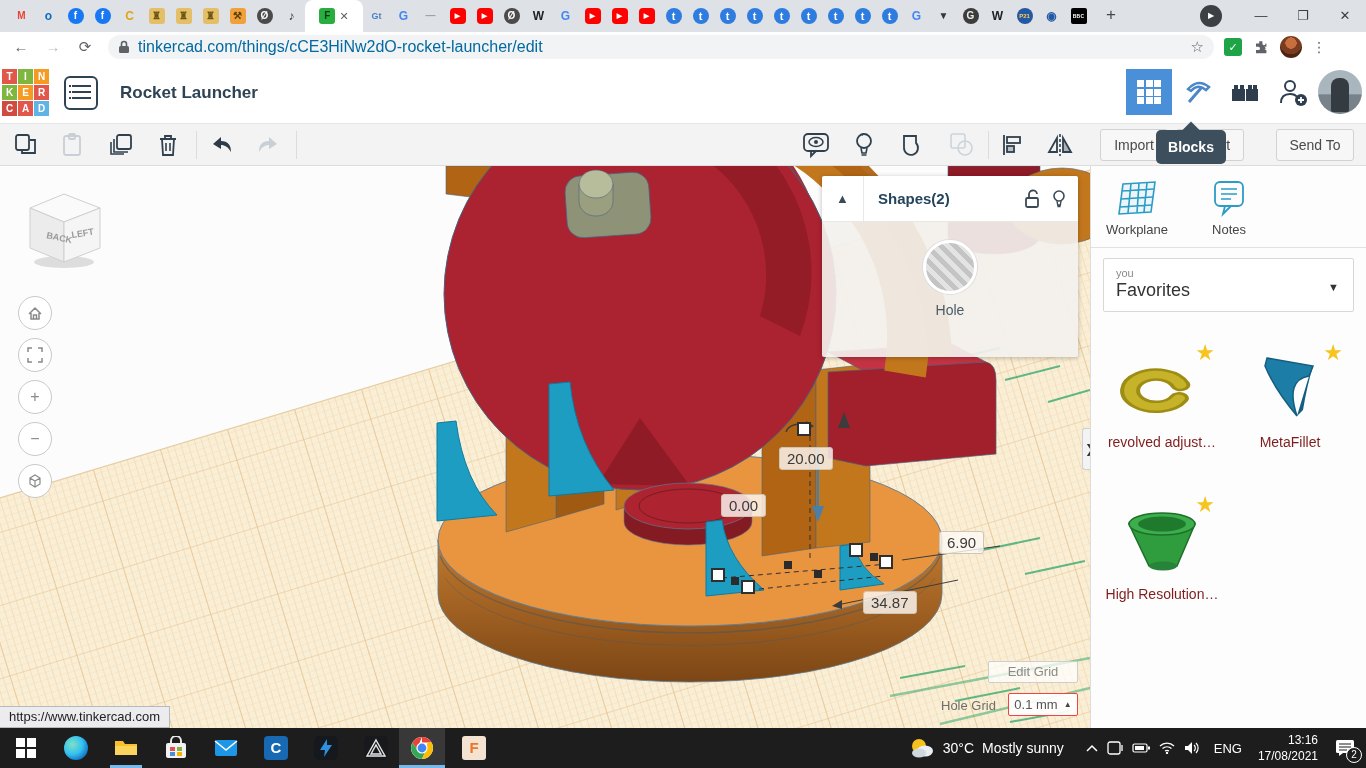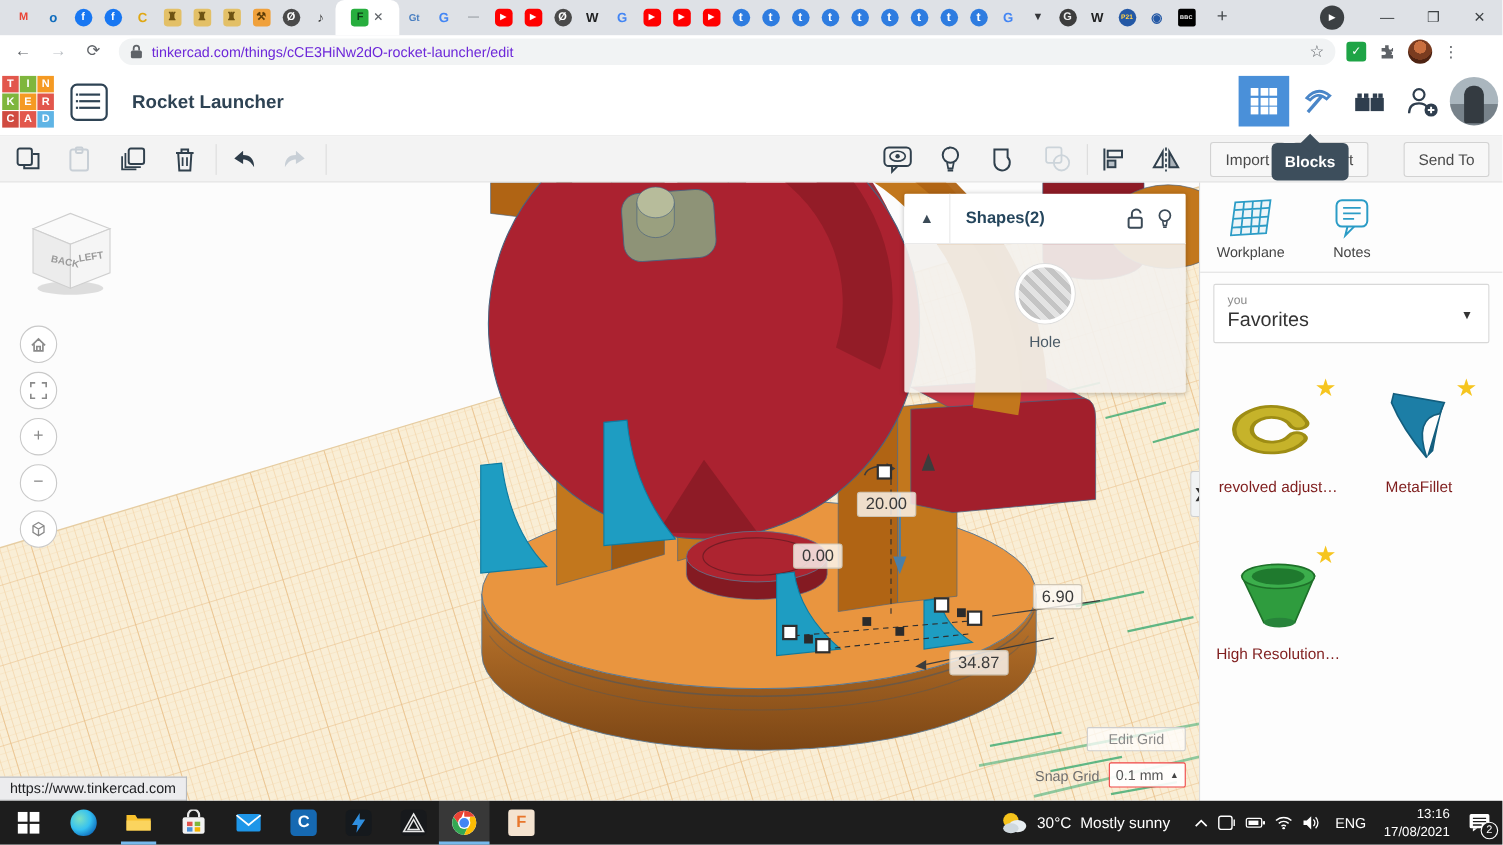--- a/index.html
+++ b/index.html
@@ -15,21 +15,21 @@
   .tab .tclose { color:#5f6368; font-size:11px; line-height:11px; cursor:pointer; }
   .tab .tclose:empty { display:none; }
   .newtab { width:26px; height:26px; margin:0 4px 3px 6px; border-radius:50%; color:#45494d; font-size:17px; line-height:24px; text-align:center; }
   .tabstrip-right { position:absolute; right:0; top:0; height:32px; display:flex; align-items:center; }
   .mediabtn { width:22px; height:22px; border-radius:50%; background:#3c4043; color:#fff; font-size:8px; line-height:22px; text-align:center; margin-right:18px; }
   .winctl { width:42px; height:30px; text-align:center; color:#3c4043; font-size:13px; line-height:30px; }
 
   .urlbar { height:30px; background:#fff; display:flex; align-items:center; padding:0 8px; }
   .navbtn { width:26px; height:26px; text-align:center; line-height:26px; color:#5f6368; font-size:15px; margin-right:6px; }
   .omnibox { flex:0 0 auto; width:1106px; height:24px; background:#f1f3f4; border-radius:12px; display:flex; align-items:center; padding:0 10px; margin-left:4px; }
-  .omnibox .url { flex:1; font-size:13px; color:#6d28d9; margin-left:8px; white-space:nowrap; }
+  .omnibox .url { flex:1; font-size:16px; color:#0369a1; margin-left:8px; white-space:nowrap; }
   .ext-green { width:18px; height:18px; background:#1ea446; border-radius:3px; color:#fff; font-size:11px; line-height:18px; text-align:center; margin-left:10px; }
   .avatar-sm { width:22px; height:22px; border-radius:50%; margin-left:10px;
      background:radial-gradient(circle at 50% 32%, #c96f3f 0 30%, #7a3c20 31% 60%, #4e2312 61%); }
   .kebab { color:#5f6368; font-size:14px; margin-left:10px; letter-spacing:1px; }
 
   
   .tc-header { height:62px; background:#fff; border-bottom:1px solid #e7e7e7; display:flex; align-items:center; position:relative; }
   .tc-logo { width:48px; height:48px; margin-left:2px; display:grid; grid-template-columns:repeat(3,15px); grid-template-rows:repeat(3,15px); gap:1px; }
   .tc-logo span { color:#fff; font:700 10px/15px "Liberation Sans",sans-serif; text-align:center; }
   .listbtn { width:34px; height:34px; border:2px solid #2e4354; border-radius:6px; margin-left:14px; position:relative; }
@@ -659,21 +659,21 @@
           </svg>
       </div>
     </div>
 
     <div class="dim" style="left:779px; top:281px">20.00</div>
     <div class="dim" style="left:721px; top:328px">0.00</div>
     <div class="dim" style="left:939px; top:365px">6.90</div>
     <div class="dim" style="left:863px; top:425px">34.87</div>
 
     <div class="editgrid">Edit Grid</div>
-    <div class="snaplabel">Snap Grid</div>
+    <div class="snaplabel">Hole Grid</div>
     <div class="snapsel">
       <span>0.1 mm</span>
       <span class="caret">▲</span>
     </div>
 
     <div class="shapes-panel">
       <div class="sp-head">
         <div class="sp-collapse">▲</div>
         <div class="sp-title">Shapes(2)</div>
         <div class="sp-icons">

